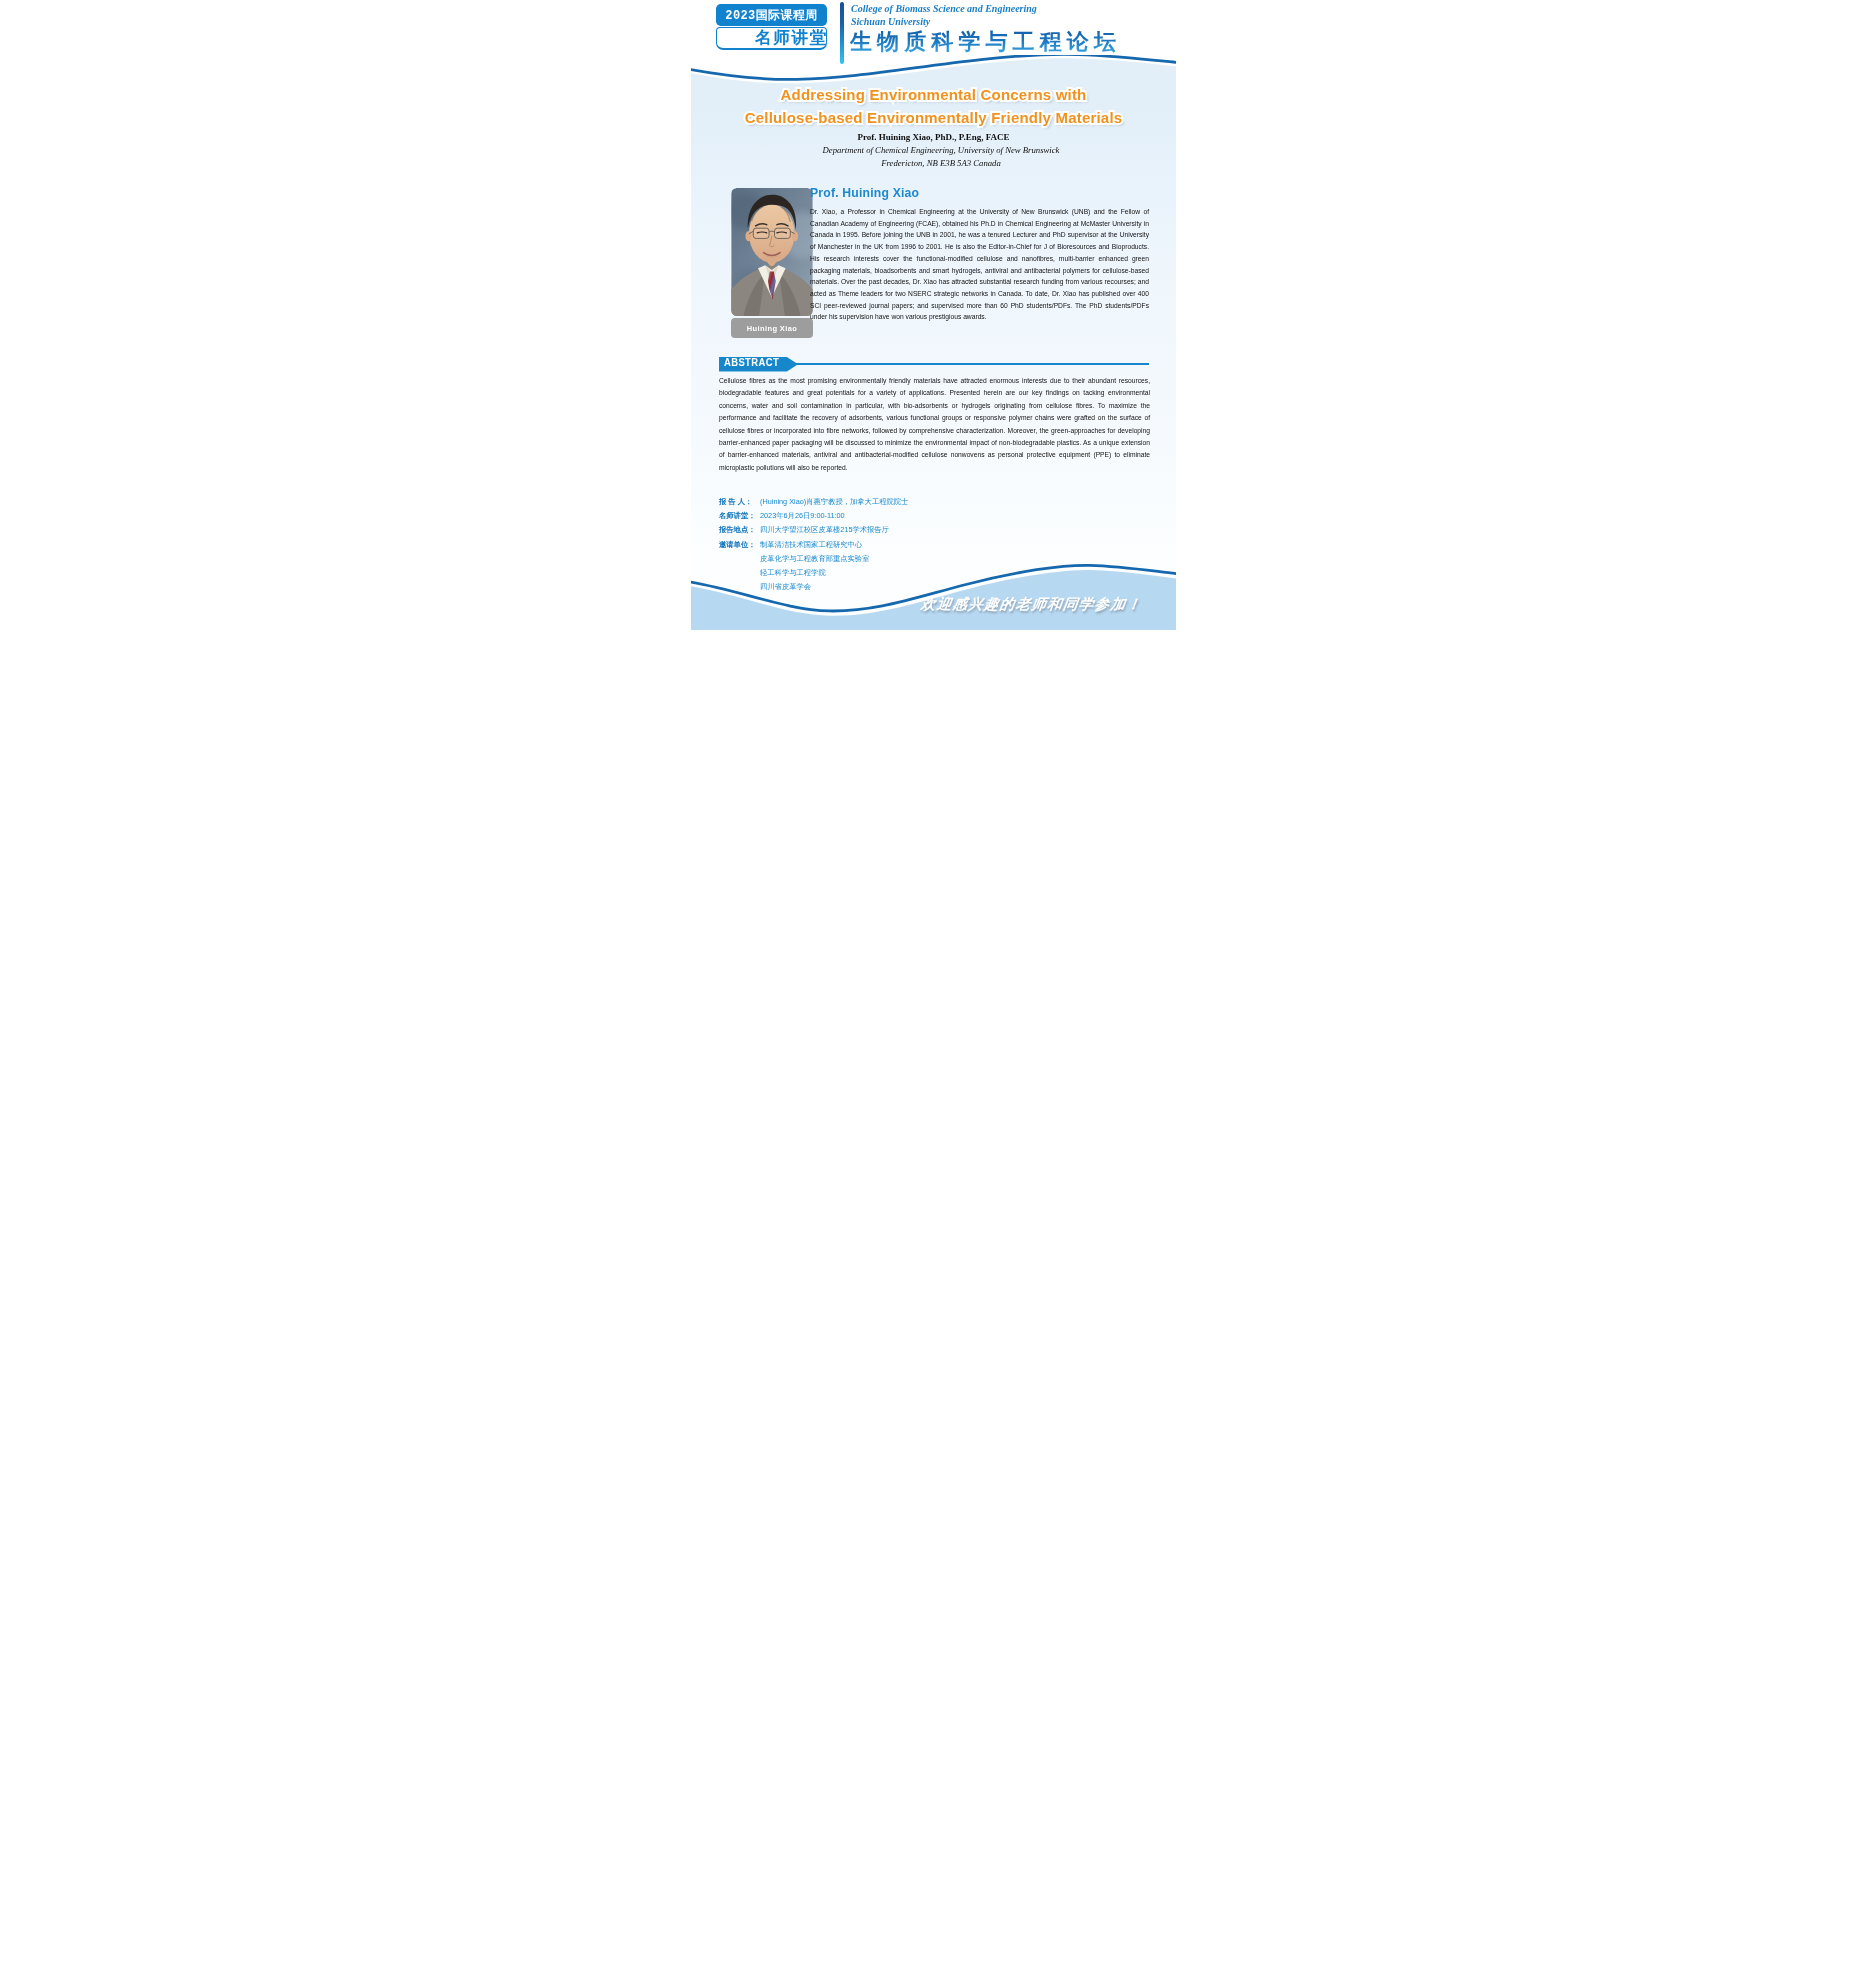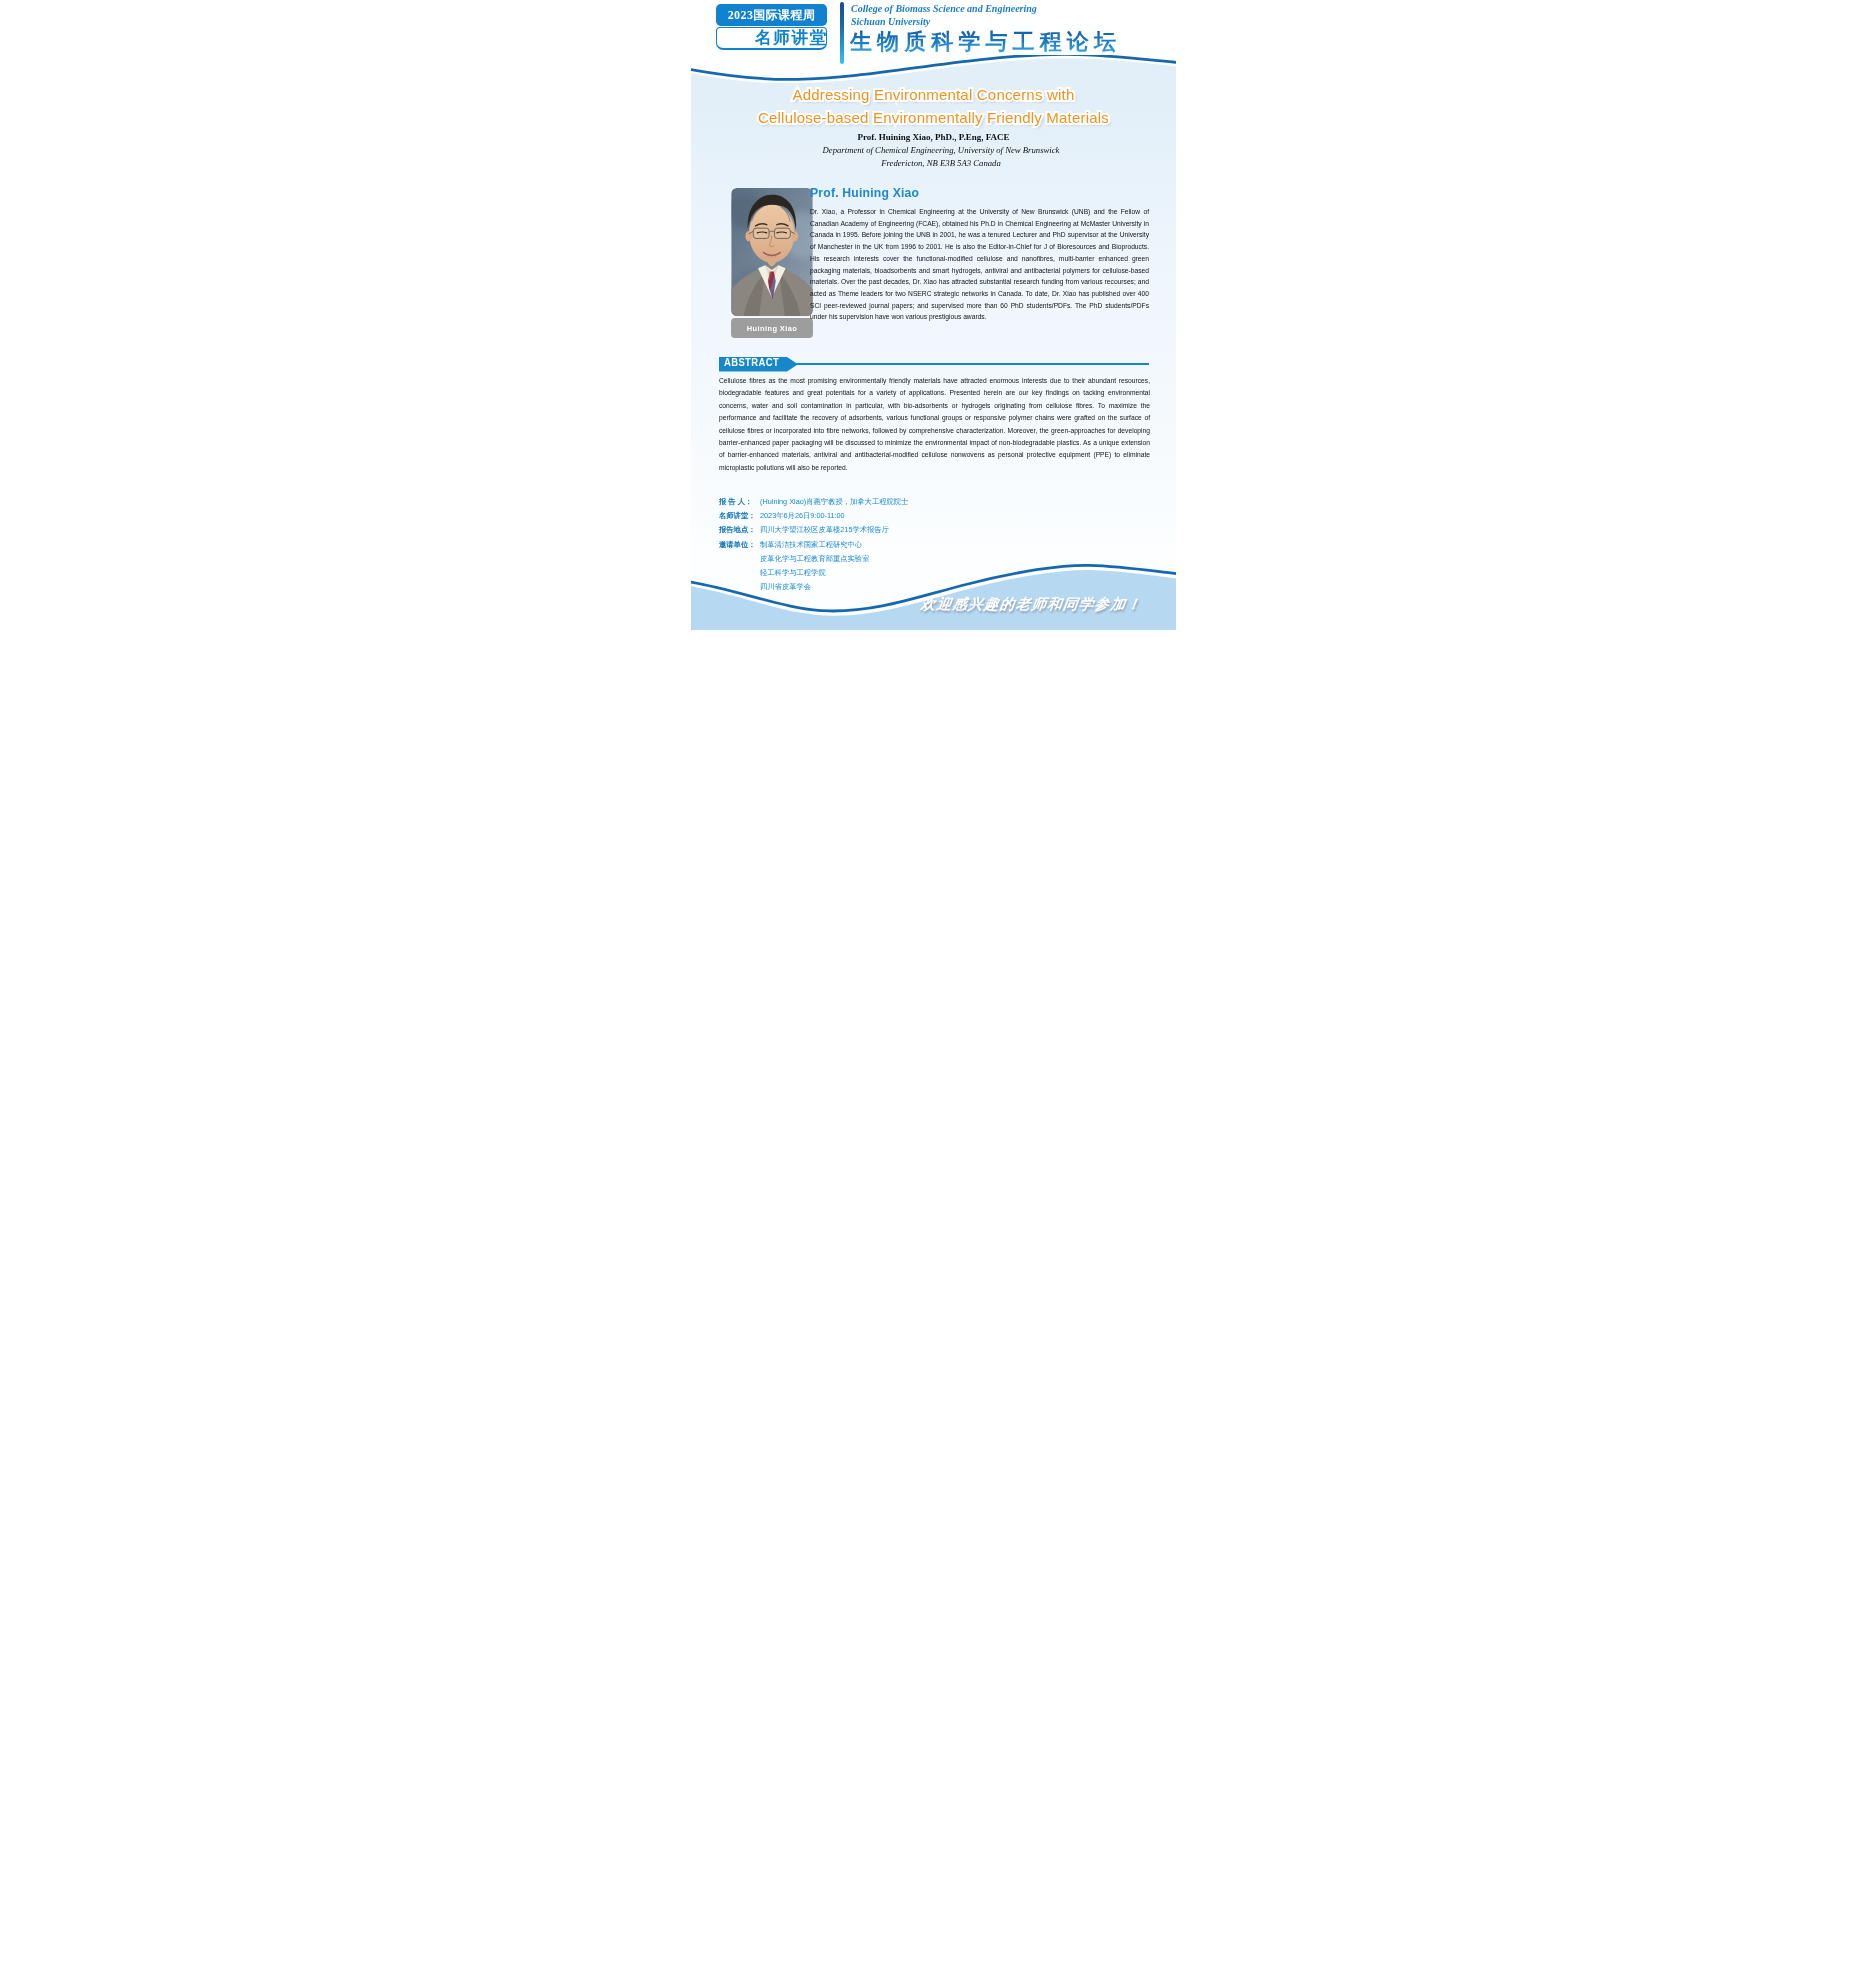--- a/index.html
+++ b/index.html
@@ -9,21 +9,21 @@
     background:linear-gradient(180deg,#ffffff 0%,#ffffff 8%,
       #e2eff9 17%,#edf5fc 38%,#f4f9fd 65%,#fcfeff 88%,#ffffff 100%);
   }
   
   .header{position:absolute;left:0;top:0;width:100%;height:55px;background:#fff;z-index:3;}
   .badge{position:absolute;left:25px;top:4px;width:111px;}
   .badge-top{
     background:#1182ce;border-radius:4.7px;height:22px;display:flex;align-items:center;justify-content:center;
   }
   .badge-top span{
-    color:#fff;font-family:Liberation Serif, serif;
+    color:#fff;font-family:Liberation Mono, monospace;
     font-weight:bold;font-size:12px;letter-spacing:0.4px;white-space:nowrap;
   }
   .badge-bottom{
     margin-top:0.8px;background:#fff;border:1.2px solid #1182ce;border-bottom-width:2.4px;
     border-radius:4px 4px 7.1px 7.1px;height:20.5px;display:flex;align-items:center;justify-content:center;padding-left:40px;
   }
   .badge-bottom span{
     color:#1182ce;font-weight:900;font-size:16.6px;letter-spacing:1.6px;white-space:nowrap;line-height:1;
   }
   .v-bar{
@@ -39,21 +39,21 @@
     background:linear-gradient(180deg,#1157a0 0%,#1b77c0 45%,#3fb0e8 100%);
     -webkit-background-clip:text;background-clip:text;color:transparent;
   }
   
   .wave-top{position:absolute;left:0;top:51px;width:485px;height:55px;z-index:2;}
   .wave-bottom{position:absolute;left:0;top:557px;width:485px;height:73px;z-index:1;}
   
   .title-block{position:absolute;left:0;top:85px;width:100%;text-align:center;z-index:4;}
   .otitle{line-height:20px;}
   .otl{
-    position:relative;display:inline-block;font-size:15px;font-weight:400;color:#f0921f;letter-spacing:0.2px;text-align:right;
+    position:relative;display:inline-block;font-size:15px;font-weight:700;color:#f0921f;letter-spacing:0.2px;text-align:right;
   }
   .otl::before{
     content:attr(data-text);position:absolute;left:0;top:0;z-index:-1;color:#f0921f;
     -webkit-text-stroke:4px #ffffff;
     text-shadow:1.6px 2.4px 2.8px rgba(104,122,145,0.65);
   }
   
   .speaker-block{position:absolute;left:0;top:131px;width:100%;text-align:center;z-index:4;color:#101010;}
   .sp-name{font-family:"Liberation Serif","DejaVu Serif",serif;font-weight:bold;font-size:9px;line-height:13.4px;}
   .sp-aff{font-family:"Liberation Serif","DejaVu Serif",serif;font-style:italic;font-size:8.7px;line-height:12.2px;padding-left:15px;}

